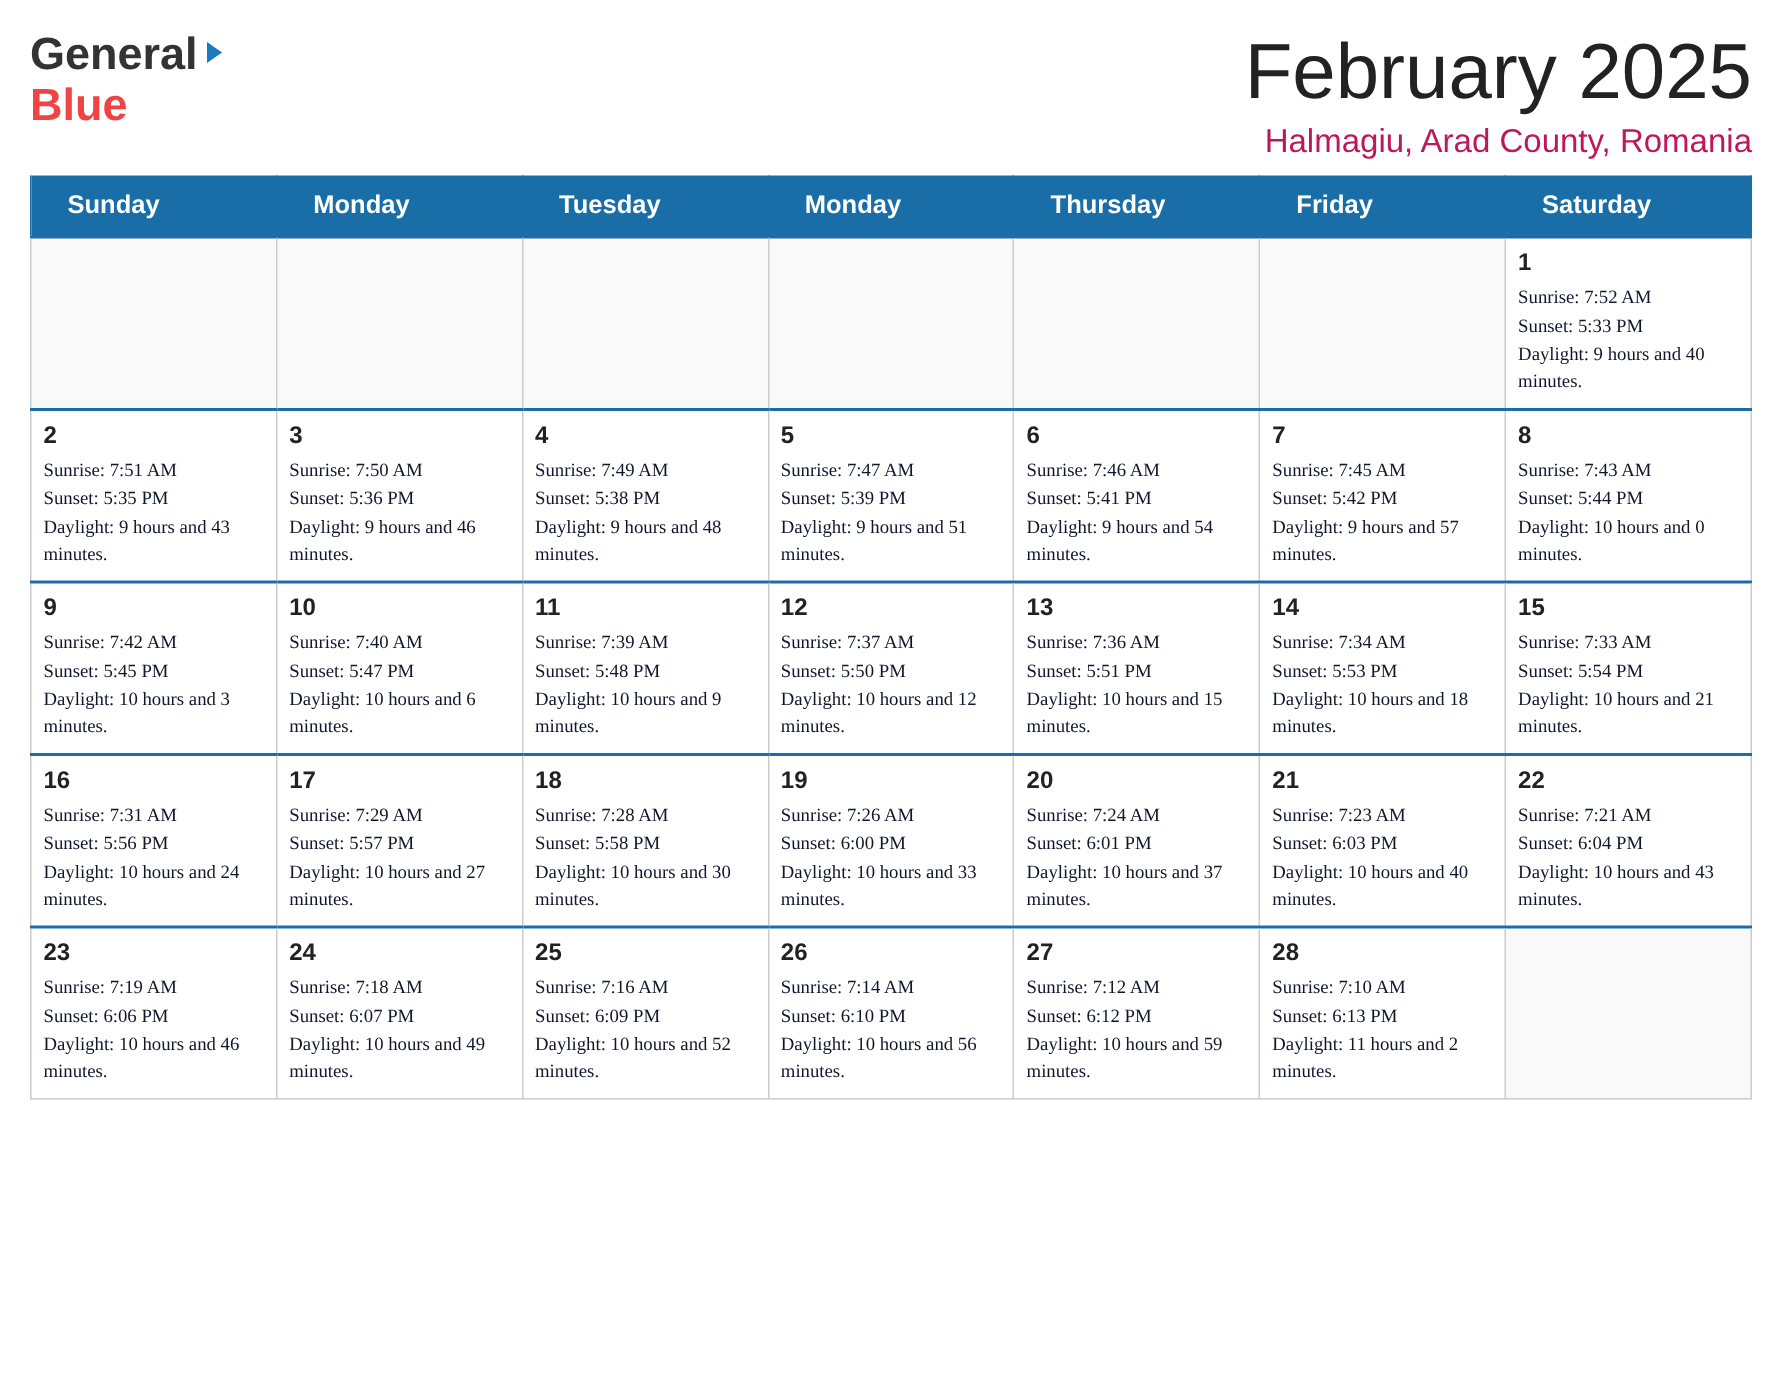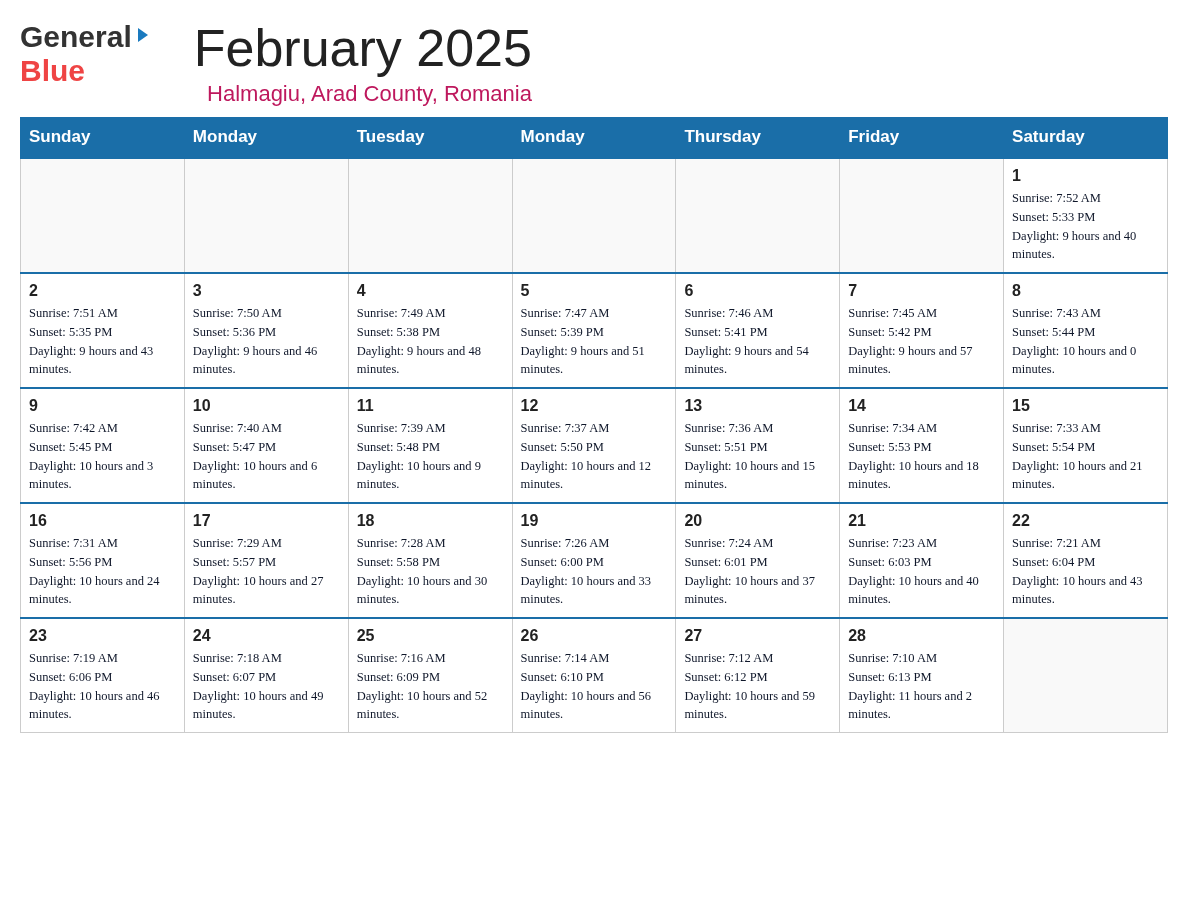--- a/index.html
+++ b/index.html
@@ -5,24 +5,23 @@
     * { margin: 0; padding: 0; box-sizing: border-box; }
     body {
       font-family: Arial, sans-serif;
       background: #fff;
       width: 1188px;
       min-height: 918px;
       padding: 20px;
     }
     .header {
       display: flex;
-      justify-content: flex-start;
+      justify-content: space-between;
       align-items: flex-start;
       margin-bottom: 10px;
-      gap: 42px;
     }
     .logo {
       display: flex;
       flex-direction: column;
       align-items: flex-start;
     }
     .title-block {
       text-align: right;
     }
     .calendar-title {
@@ -39,21 +38,21 @@
     .calendar {
       width: 100%;
       border-collapse: collapse;
       margin-top: 10px;
     }
     .calendar th {
       background-color: #1a6ea8;
       color: #fff;
       font-size: 17px;
       font-weight: bold;
-      padding: 10px 8px;
+      padding: 10px 24px;
       text-align: left;
       border: 1px solid #1a6ea8;
     }
     .calendar td {
       vertical-align: top;
       border: 1px solid #ccc;
       padding: 8px 8px;
       width: calc(100%/7);
       min-height: 110px;
       font-size: 13px;

